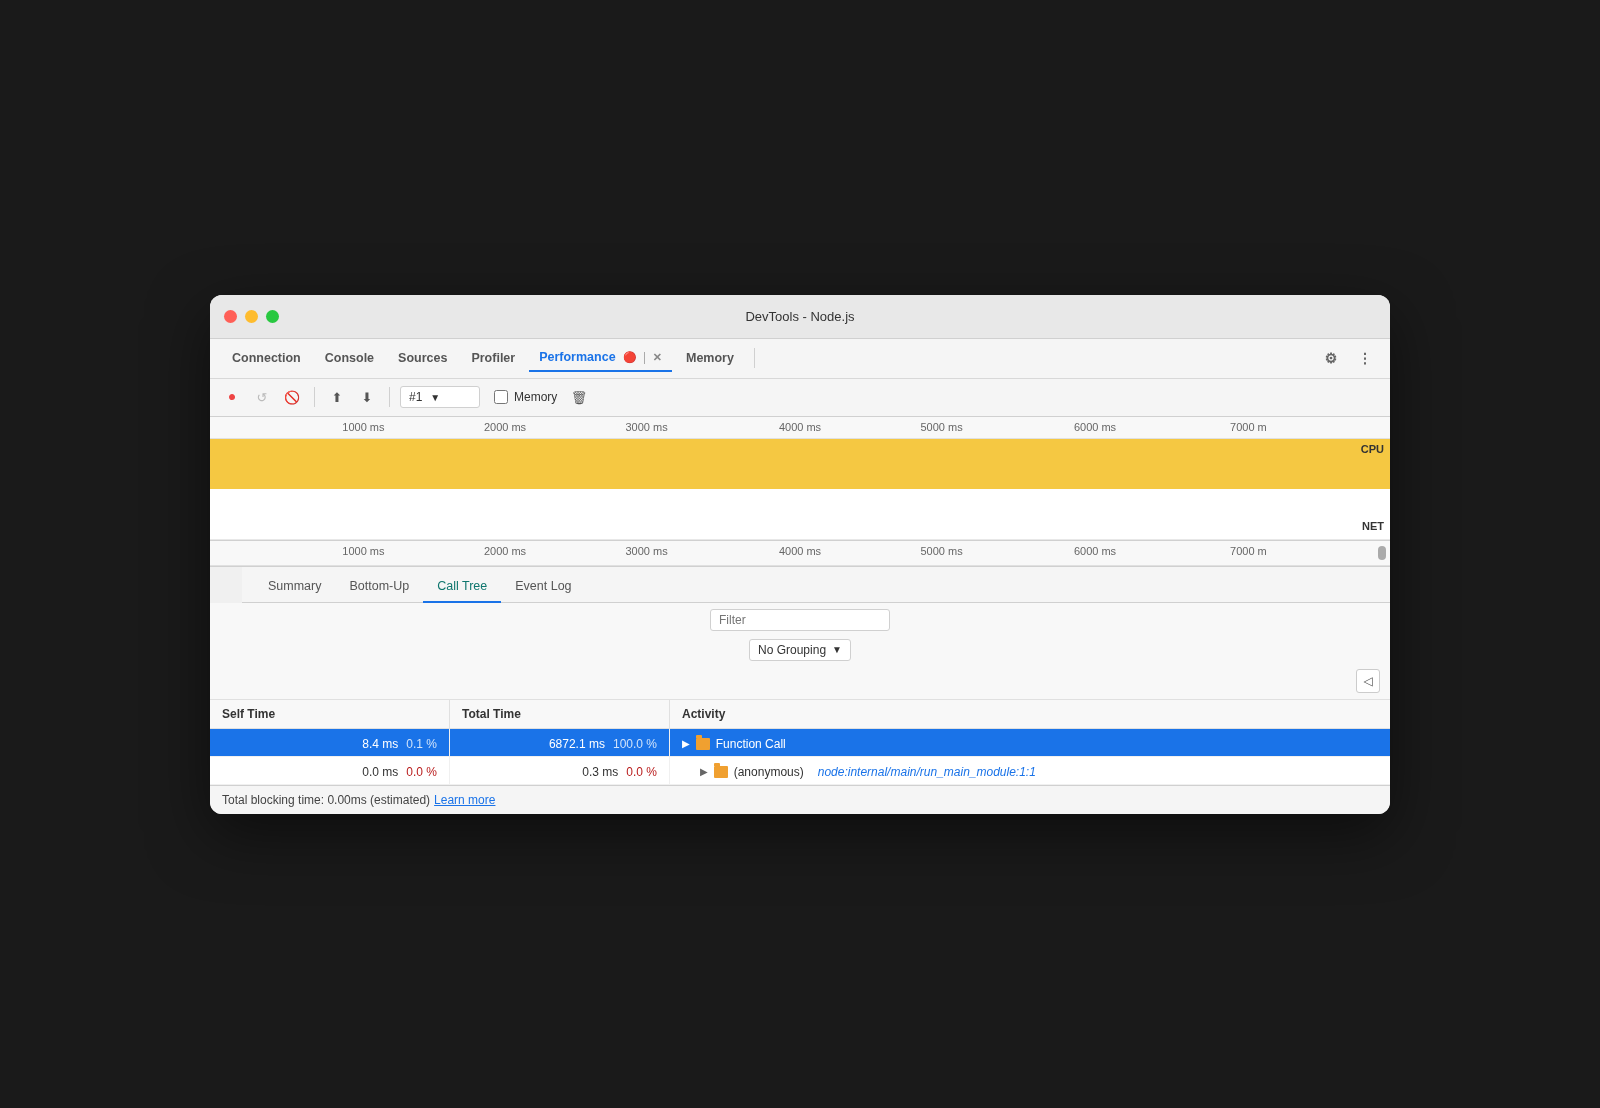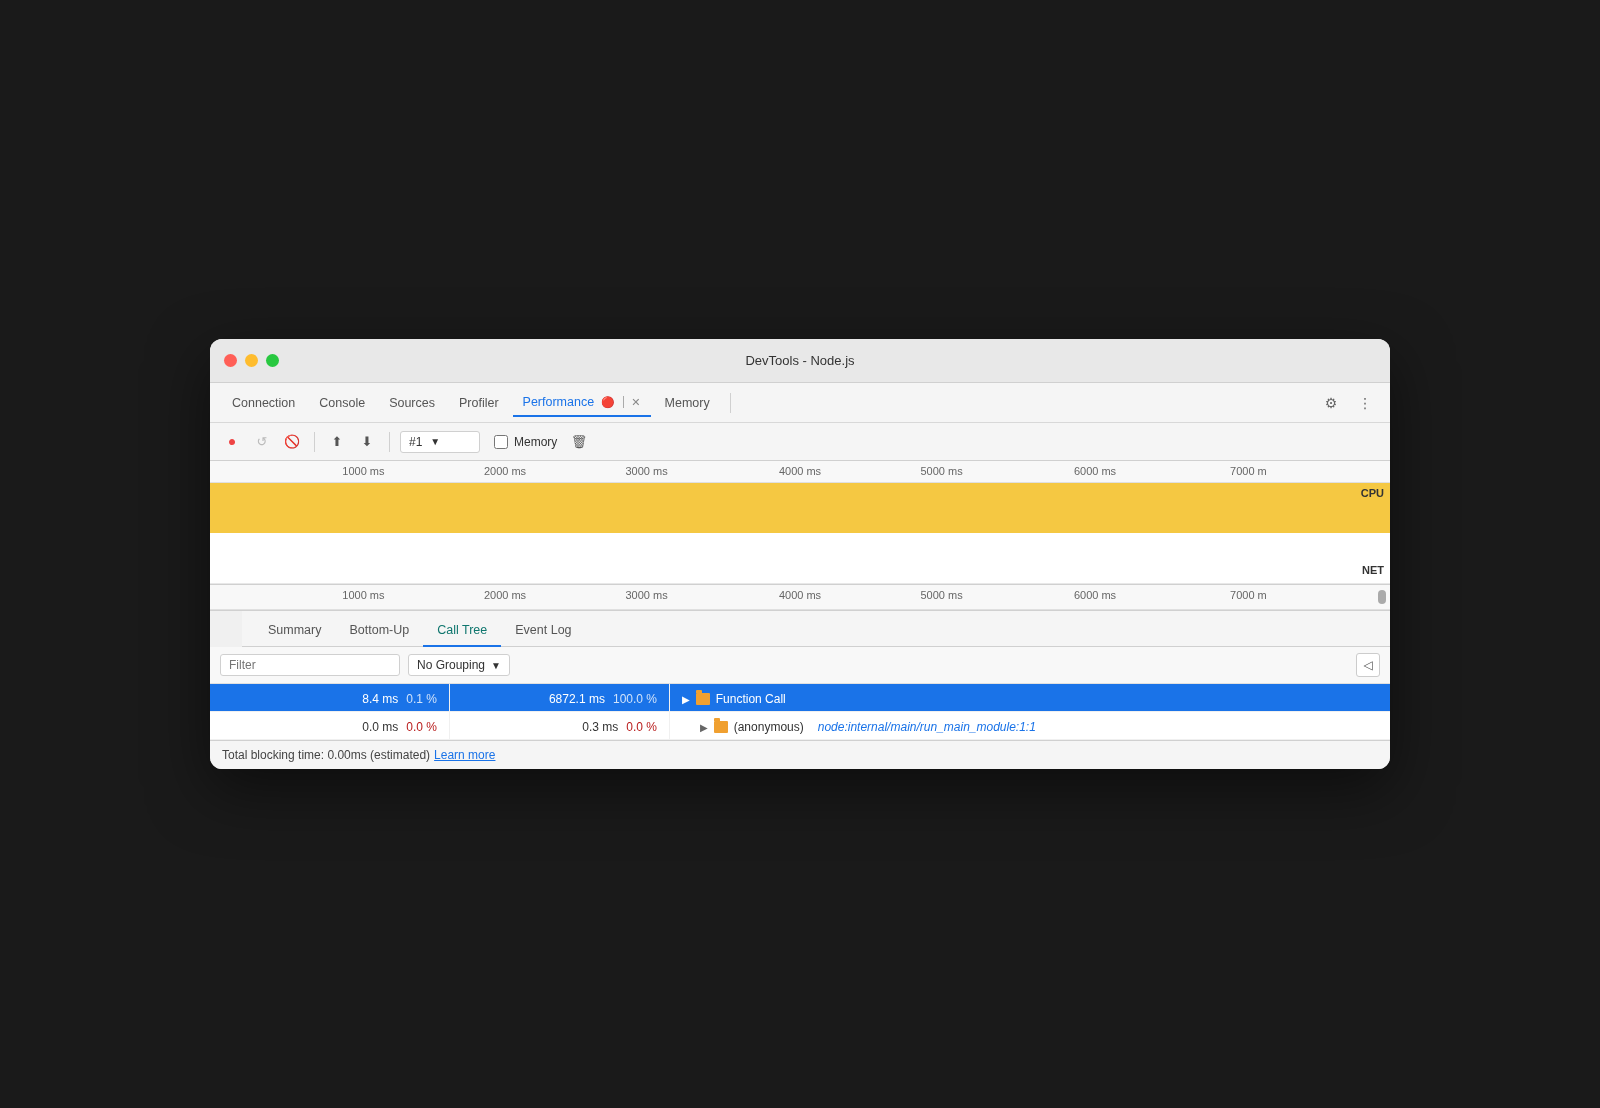--- a/index.html
+++ b/index.html
@@ -49,20 +49,21 @@
       color: #333;
     }
     .toolbar-nav {
       background: #f5f5f5;
       border-bottom: 1px solid #d8d8d8;
       display: flex;
       align-items: center;
       padding: 0 12px;
       height: 40px;
       gap: 4px;
+      font-weight: bold;
     }
     .nav-item {
       font-size: 12.5px;
       color: #555;
       padding: 6px 10px;
       cursor: pointer;
       border-radius: 4px;
       white-space: nowrap;
     }
     .nav-item.active {
@@ -211,20 +212,21 @@
       background: white;
       flex: 1;
     }
     .filter-bar {
       display: flex;
       align-items: center;
       padding: 6px 10px;
       background: #f8f8f8;
       border-bottom: 1px solid #e0e0e0;
       gap: 8px;
+      flex-direction: column;
     }
     .filter-input {
       border: 1px solid #d0d0d0;
       border-radius: 3px;
       padding: 3px 8px;
       font-size: 12px;
       width: 180px;
       background: white;
       color: #333;
     }
@@ -453,20 +455,25 @@
   <div class="filter-bar">
     <input class="filter-input" type="text" placeholder="Filter" style="">
     <div class="grouping-select">
       <span>No Grouping</span>
       <span style="font-size:10px;">▼</span>
     </div>
     <div class="expand-btn">◁</div>
   </div>
 
   <div class="data-area">
+    <div class="table-header">
+      <div class="th">Self Time</div>
+      <div class="th">Total Time</div>
+      <div class="th">Activity</div>
+    </div>
     <div class="table-body">
 
       <div class="table-row selected">
         <div class="td numeric">
           <span>8.4 ms</span>
           <span class="pct">0.1 %</span>
         </div>
         <div class="td numeric">
           <span>6872.1 ms</span>
           <span class="pct">100.0 %</span>

